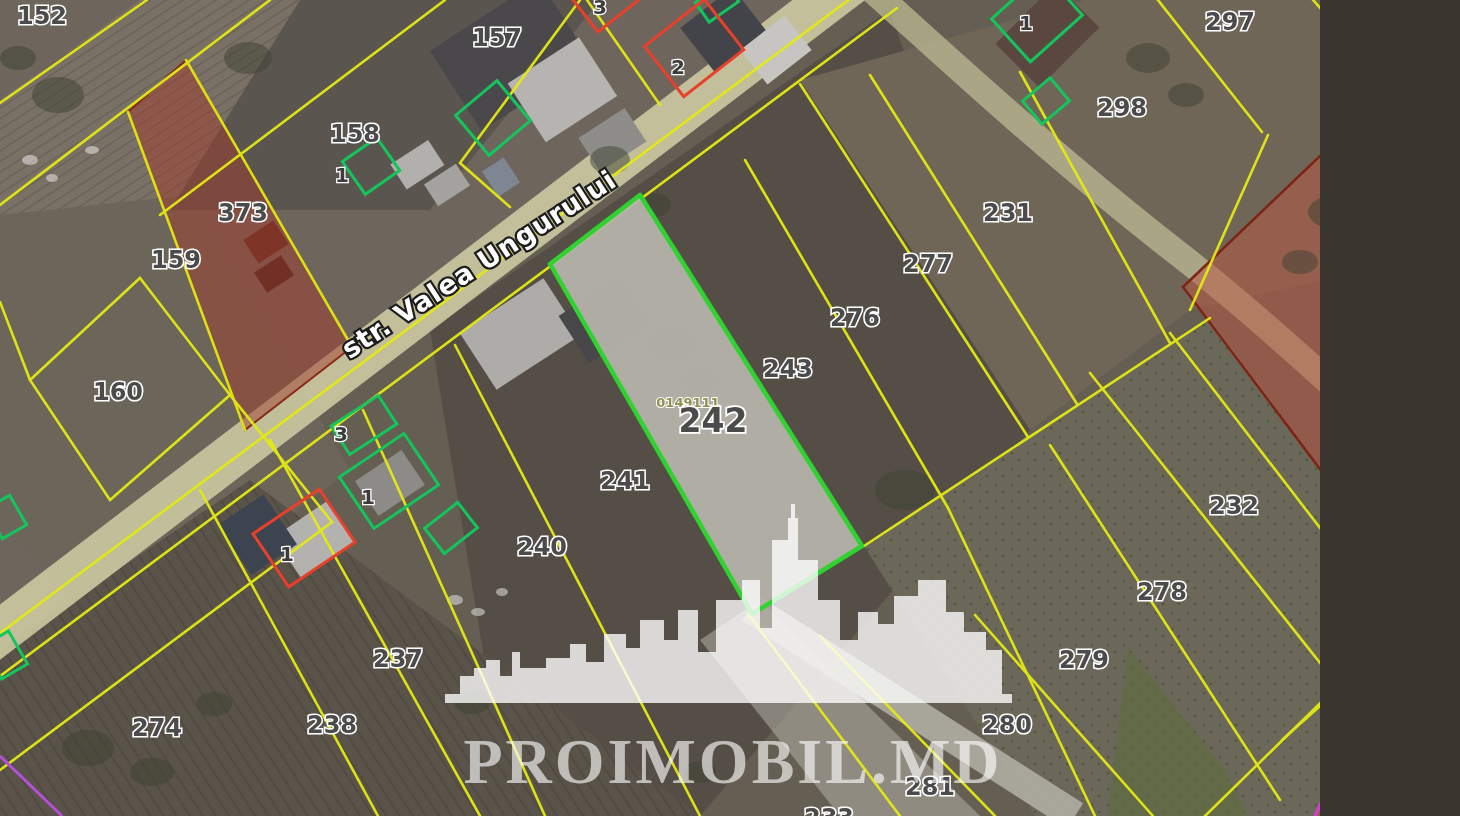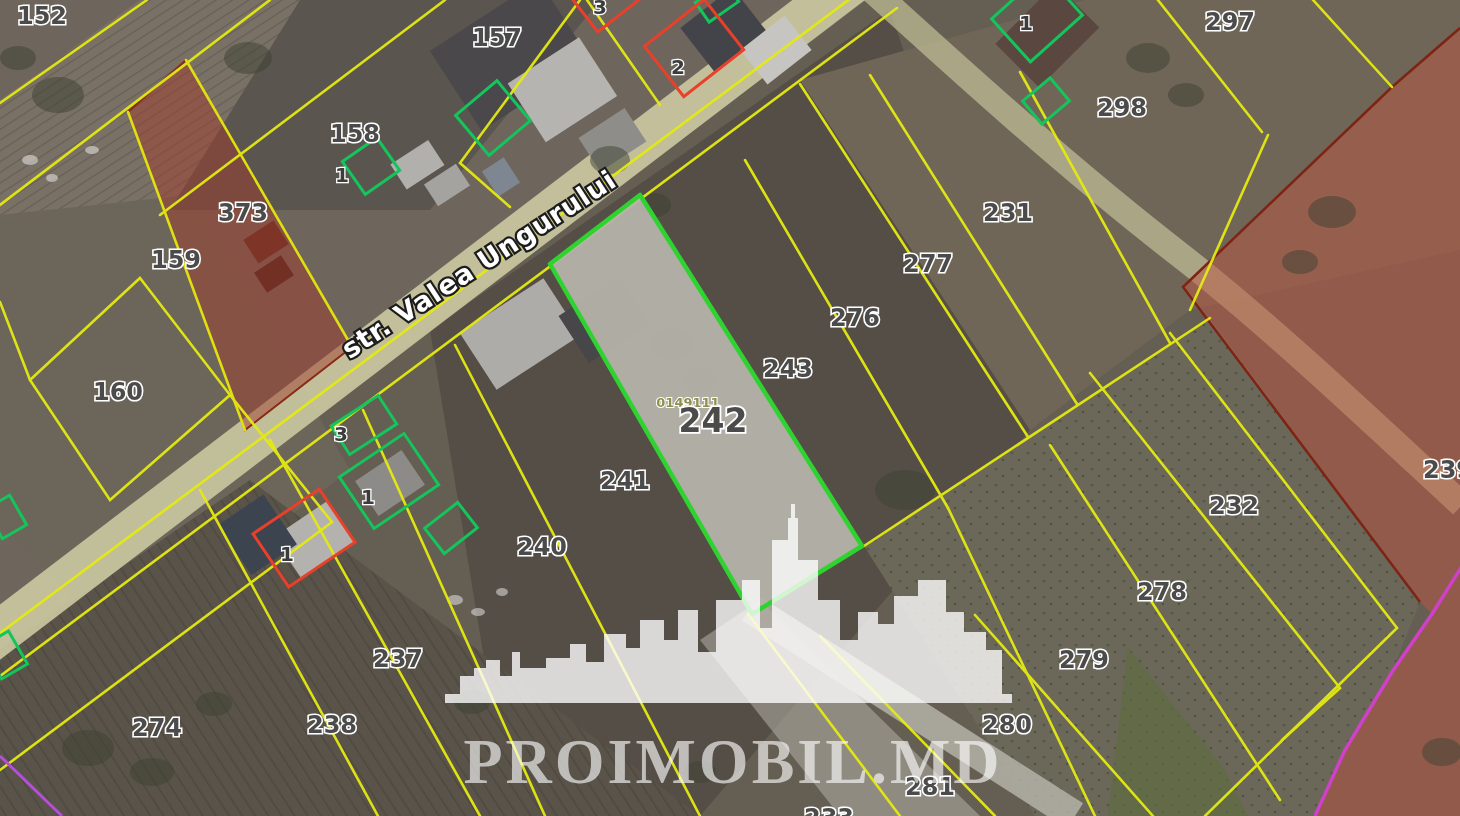--- a/index.html
+++ b/index.html
@@ -1,16 +1,16 @@
 <!DOCTYPE html>
 <html><head>
 <meta charset="utf-8">
 <style>
   html,body{margin:0;padding:0;background:#3a362f;}
-  .stage{position:relative;width:1460px;height:816px;overflow:hidden;background:#4d7c0f;
+  .stage{position:relative;width:1320px;height:816px;overflow:hidden;background:#4d7c0f;
          font-family:"DejaVu Sans",sans-serif;}
   svg{position:absolute;left:0;top:0;display:block;}
   text{user-select:none;}
   .plabel{font:bold 24px "DejaVu Sans",sans-serif;fill:#4b4b4b;stroke:#ffffff;stroke-width:3.2px;
           paint-order:stroke;text-anchor:middle;}
   .plabel-big{font:bold 33px "DejaVu Sans",sans-serif;fill:#4b4b4b;stroke:#ffffff;stroke-width:3.6px;
           paint-order:stroke;text-anchor:middle;}
   .blabel{font:bold 20px "DejaVu Sans",sans-serif;fill:#3c3c3c;stroke:#ffffff;stroke-width:2.6px;
           paint-order:stroke;text-anchor:middle;}
   .cadlabel{font:bold 13px "DejaVu Sans",sans-serif;fill:#8f8f4e;stroke:#ffffff;stroke-width:2px;

